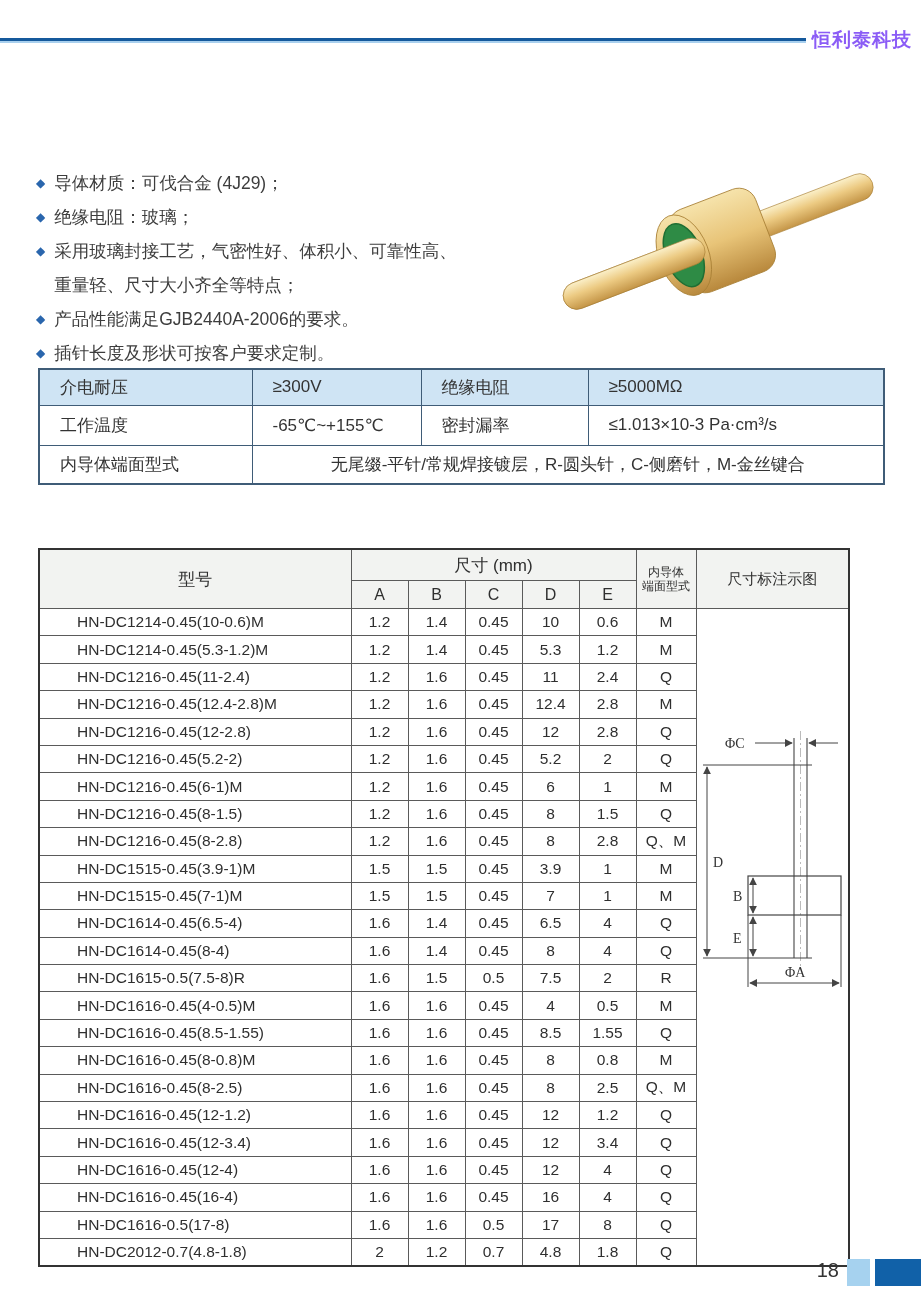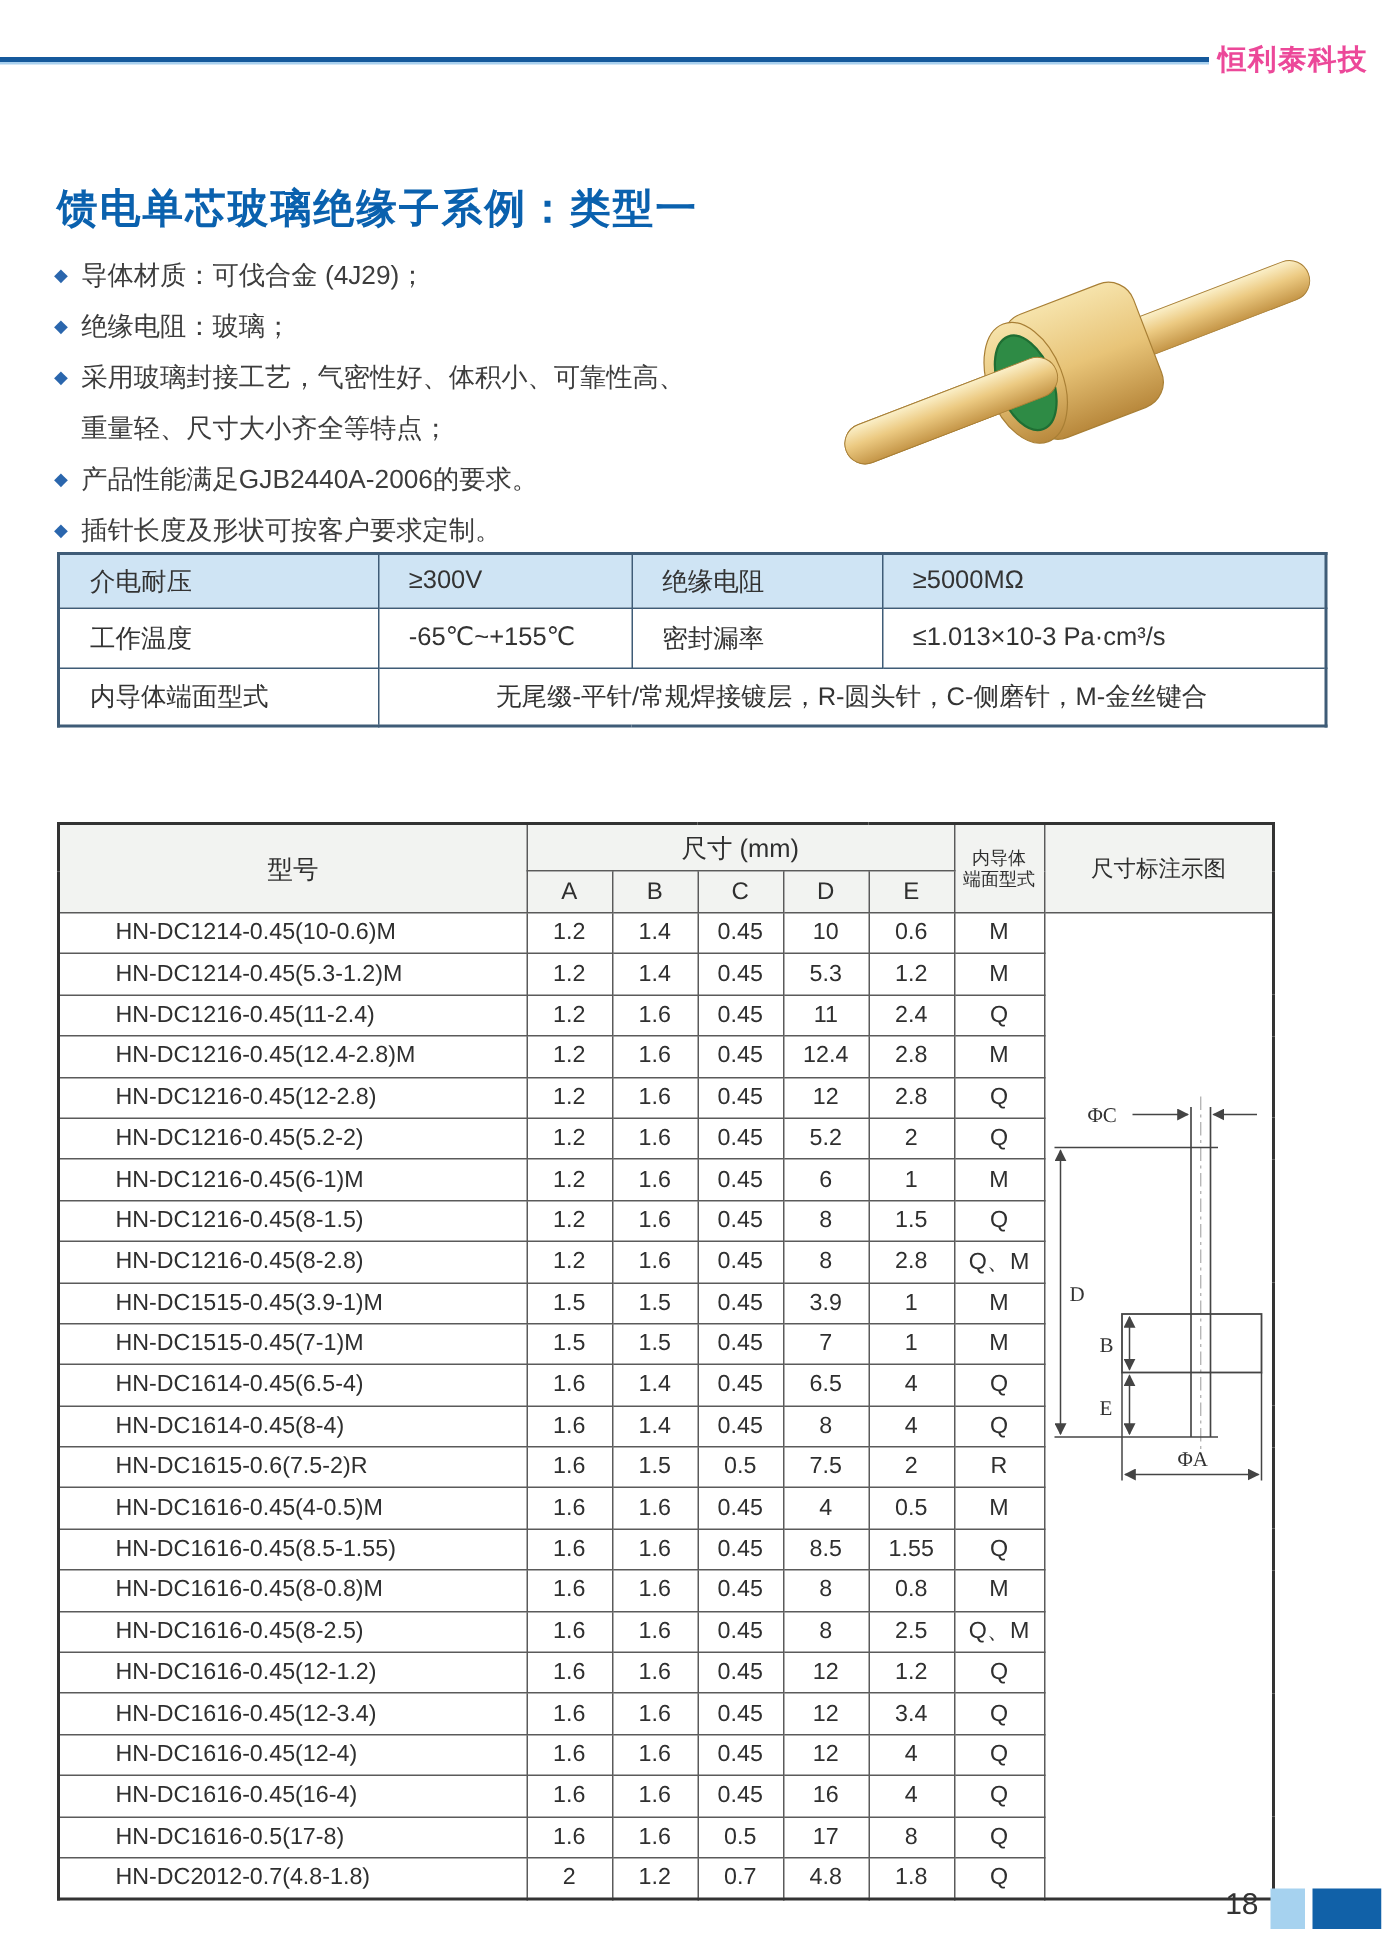--- a/index.html
+++ b/index.html
@@ -11,21 +11,21 @@
   }
   .page{position:absolute;inset:0;}
 
   
   .header-rule{
     position:absolute;left:0;top:38px;width:806px;height:5px;
     background:linear-gradient(#15599c 62%,#a9d0ee 62%);
   }
   .company-name{
     position:absolute;left:812px;top:27px;width:105px;
-    font-size:19px;font-weight:600;color:#ec4899;letter-spacing:1px;
+    font-size:19px;font-weight:600;color:#8b5cf6;letter-spacing:1px;
   }
 
   
   .page-title{
     position:absolute;left:38px;top:103px;
     font-size:27px;font-weight:bold;color:#0a61ae;letter-spacing:1.5px;
   }
 
   
   .features{
@@ -96,21 +96,20 @@
   .footer-bar-dark{width:46px;height:27px;}
 </style>
 </head>
 <body>
 
 <div class="page">
 
   <div class="header-rule"></div>
   <div class="company-name">恒利泰科技</div>
 
-  <h1 class="page-title">馈电单芯玻璃绝缘子系例：类型一</h1>
 
   <ul class="features">
     <li>
         <span class="diamond">◆</span>
         <span class="feature-text">导体材质：可伐合金 (4J29)；</span>
       </li>
     <li>
         <span class="diamond">◆</span>
         <span class="feature-text">绝缘电阻：玻璃；</span>
       </li>
@@ -323,21 +322,21 @@
           <tr>
             <td class="model-cell">HN-DC1614-0.45(8-4)</td>
             <td class="dim-cell">1.6</td>
             <td class="dim-cell">1.4</td>
             <td class="dim-cell">0.45</td>
             <td class="dim-cell">8</td>
             <td class="dim-cell">4</td>
             <td class="end-cell">Q</td>
           </tr>
           <tr>
-            <td class="model-cell">HN-DC1615-0.6(7.5-2)R</td>
+            <td class="model-cell">HN-DC1615-0.5(7.5-8)R</td>
             <td class="dim-cell">1.6</td>
             <td class="dim-cell">1.5</td>
             <td class="dim-cell">0.5</td>
             <td class="dim-cell">7.5</td>
             <td class="dim-cell">2</td>
             <td class="end-cell">R</td>
           </tr>
           <tr>
             <td class="model-cell">HN-DC1616-0.45(4-0.5)M</td>
             <td class="dim-cell">1.6</td>

